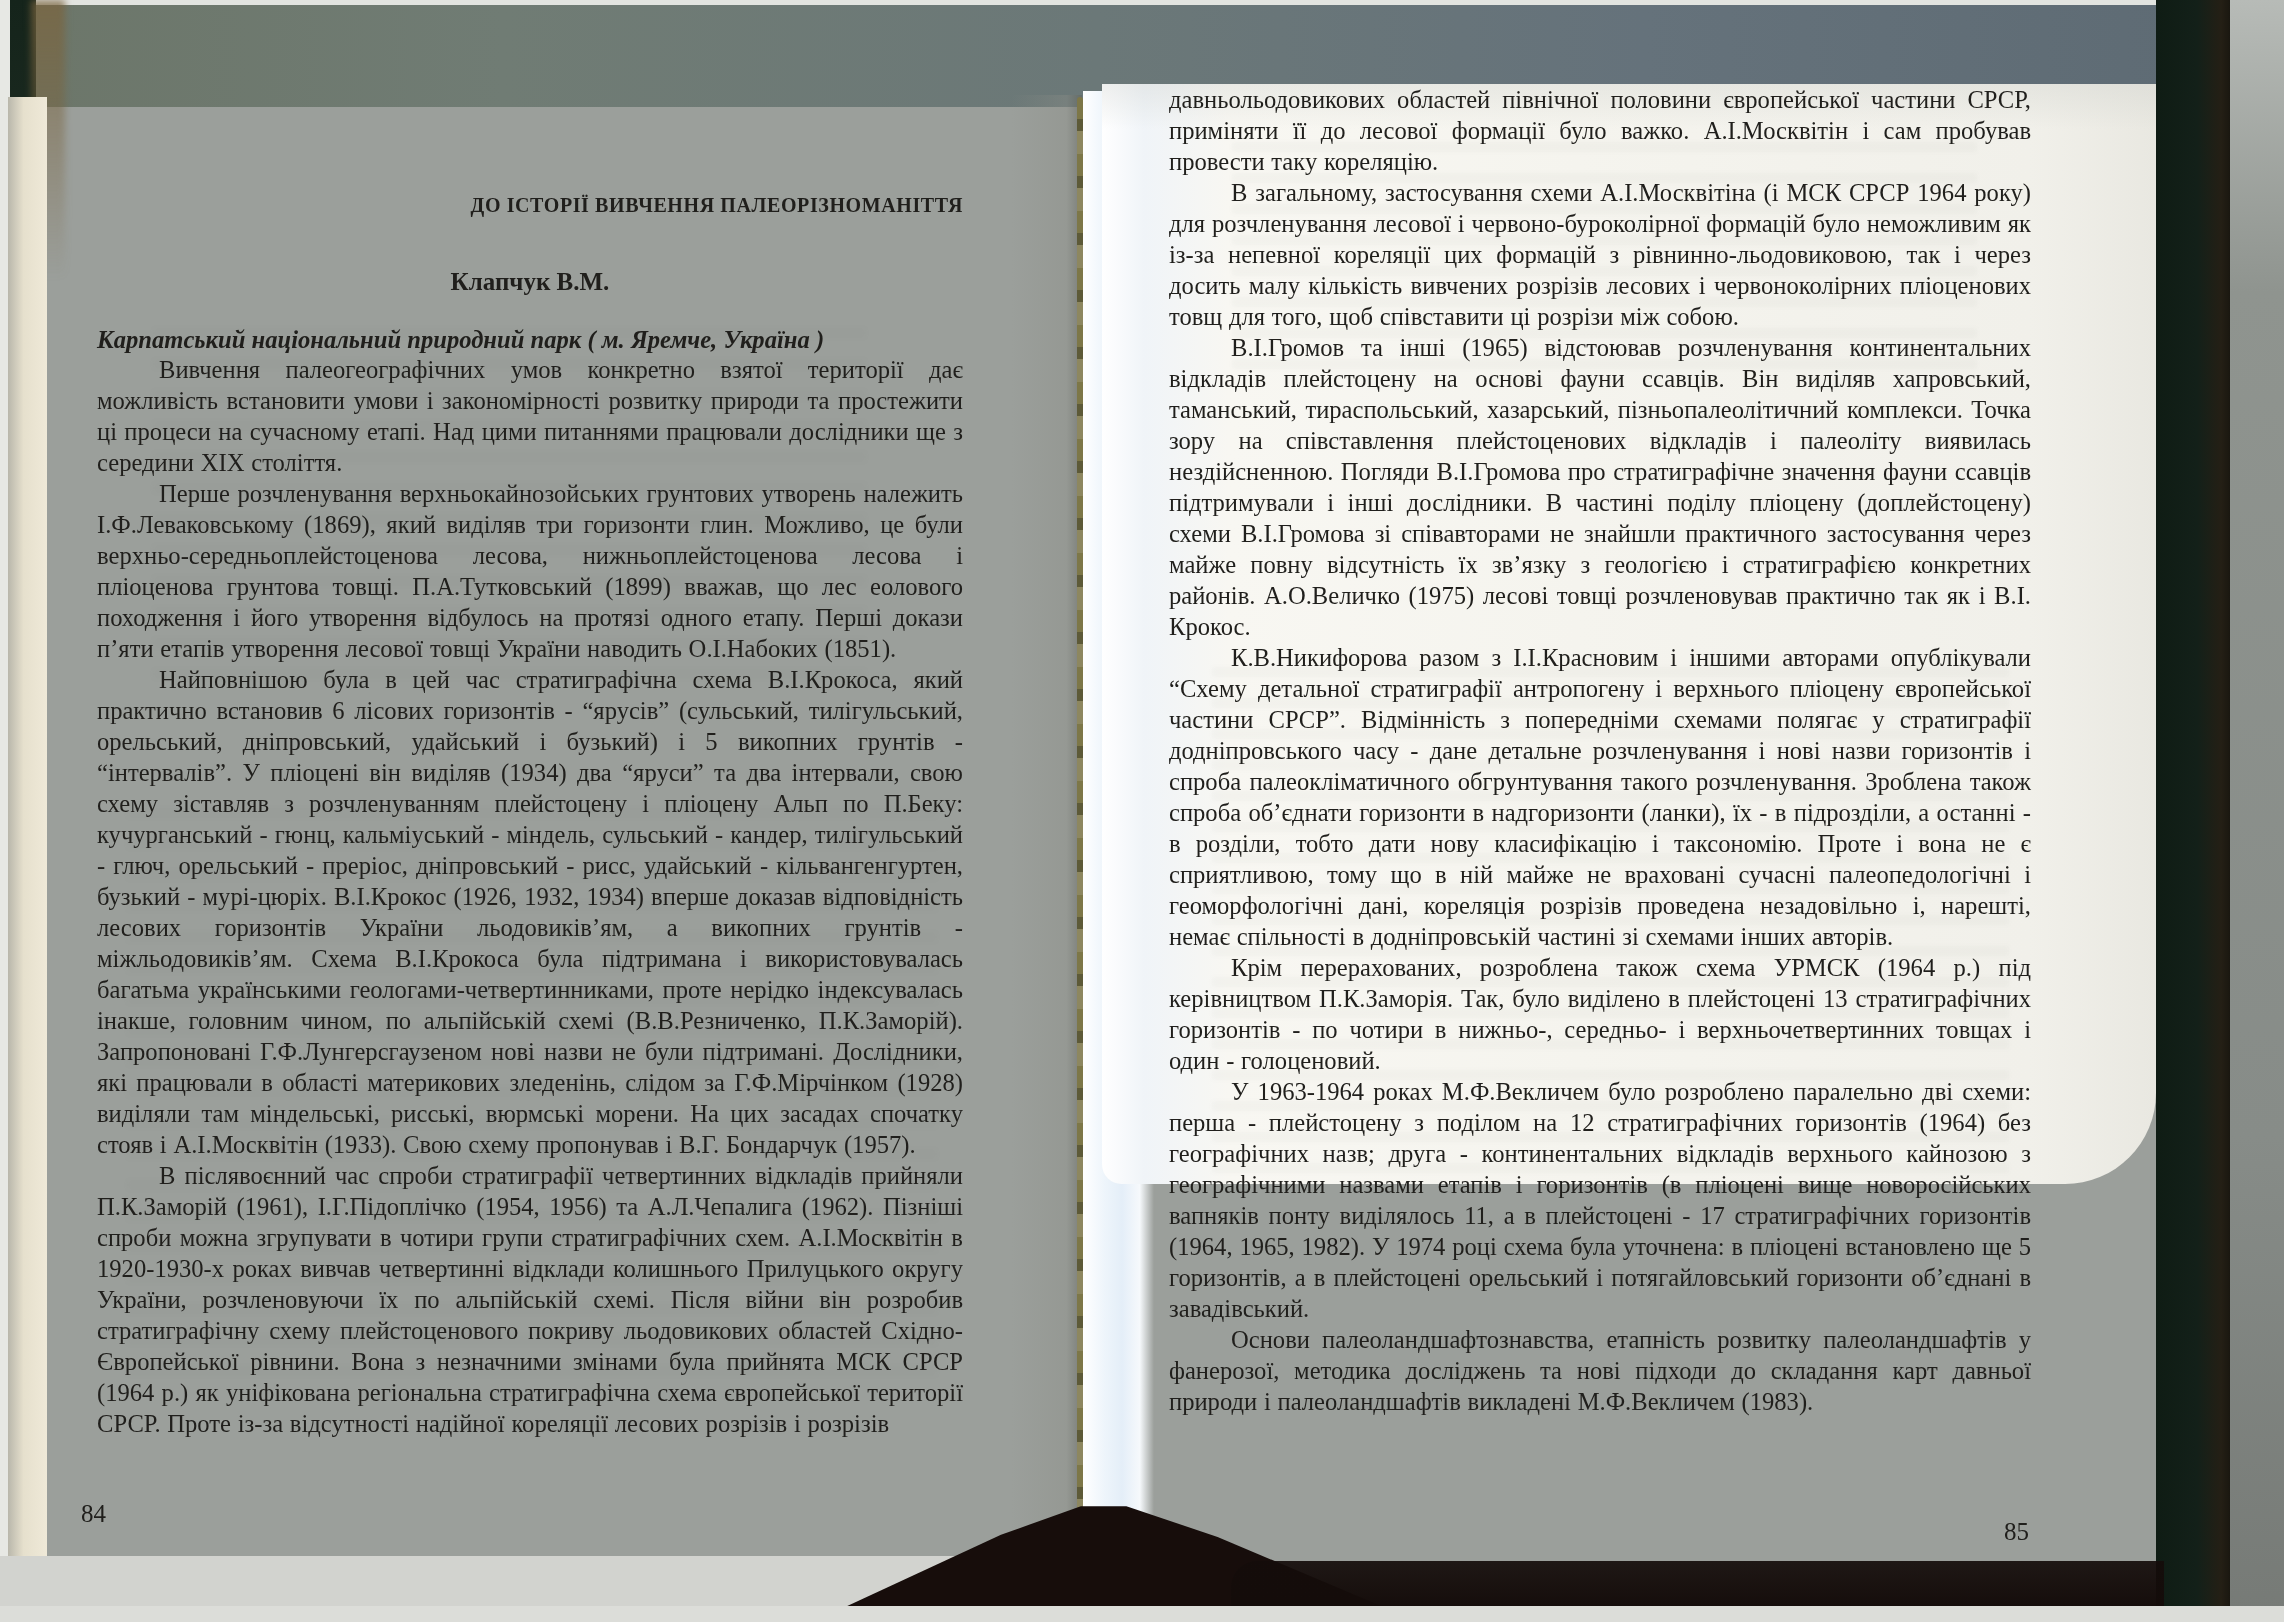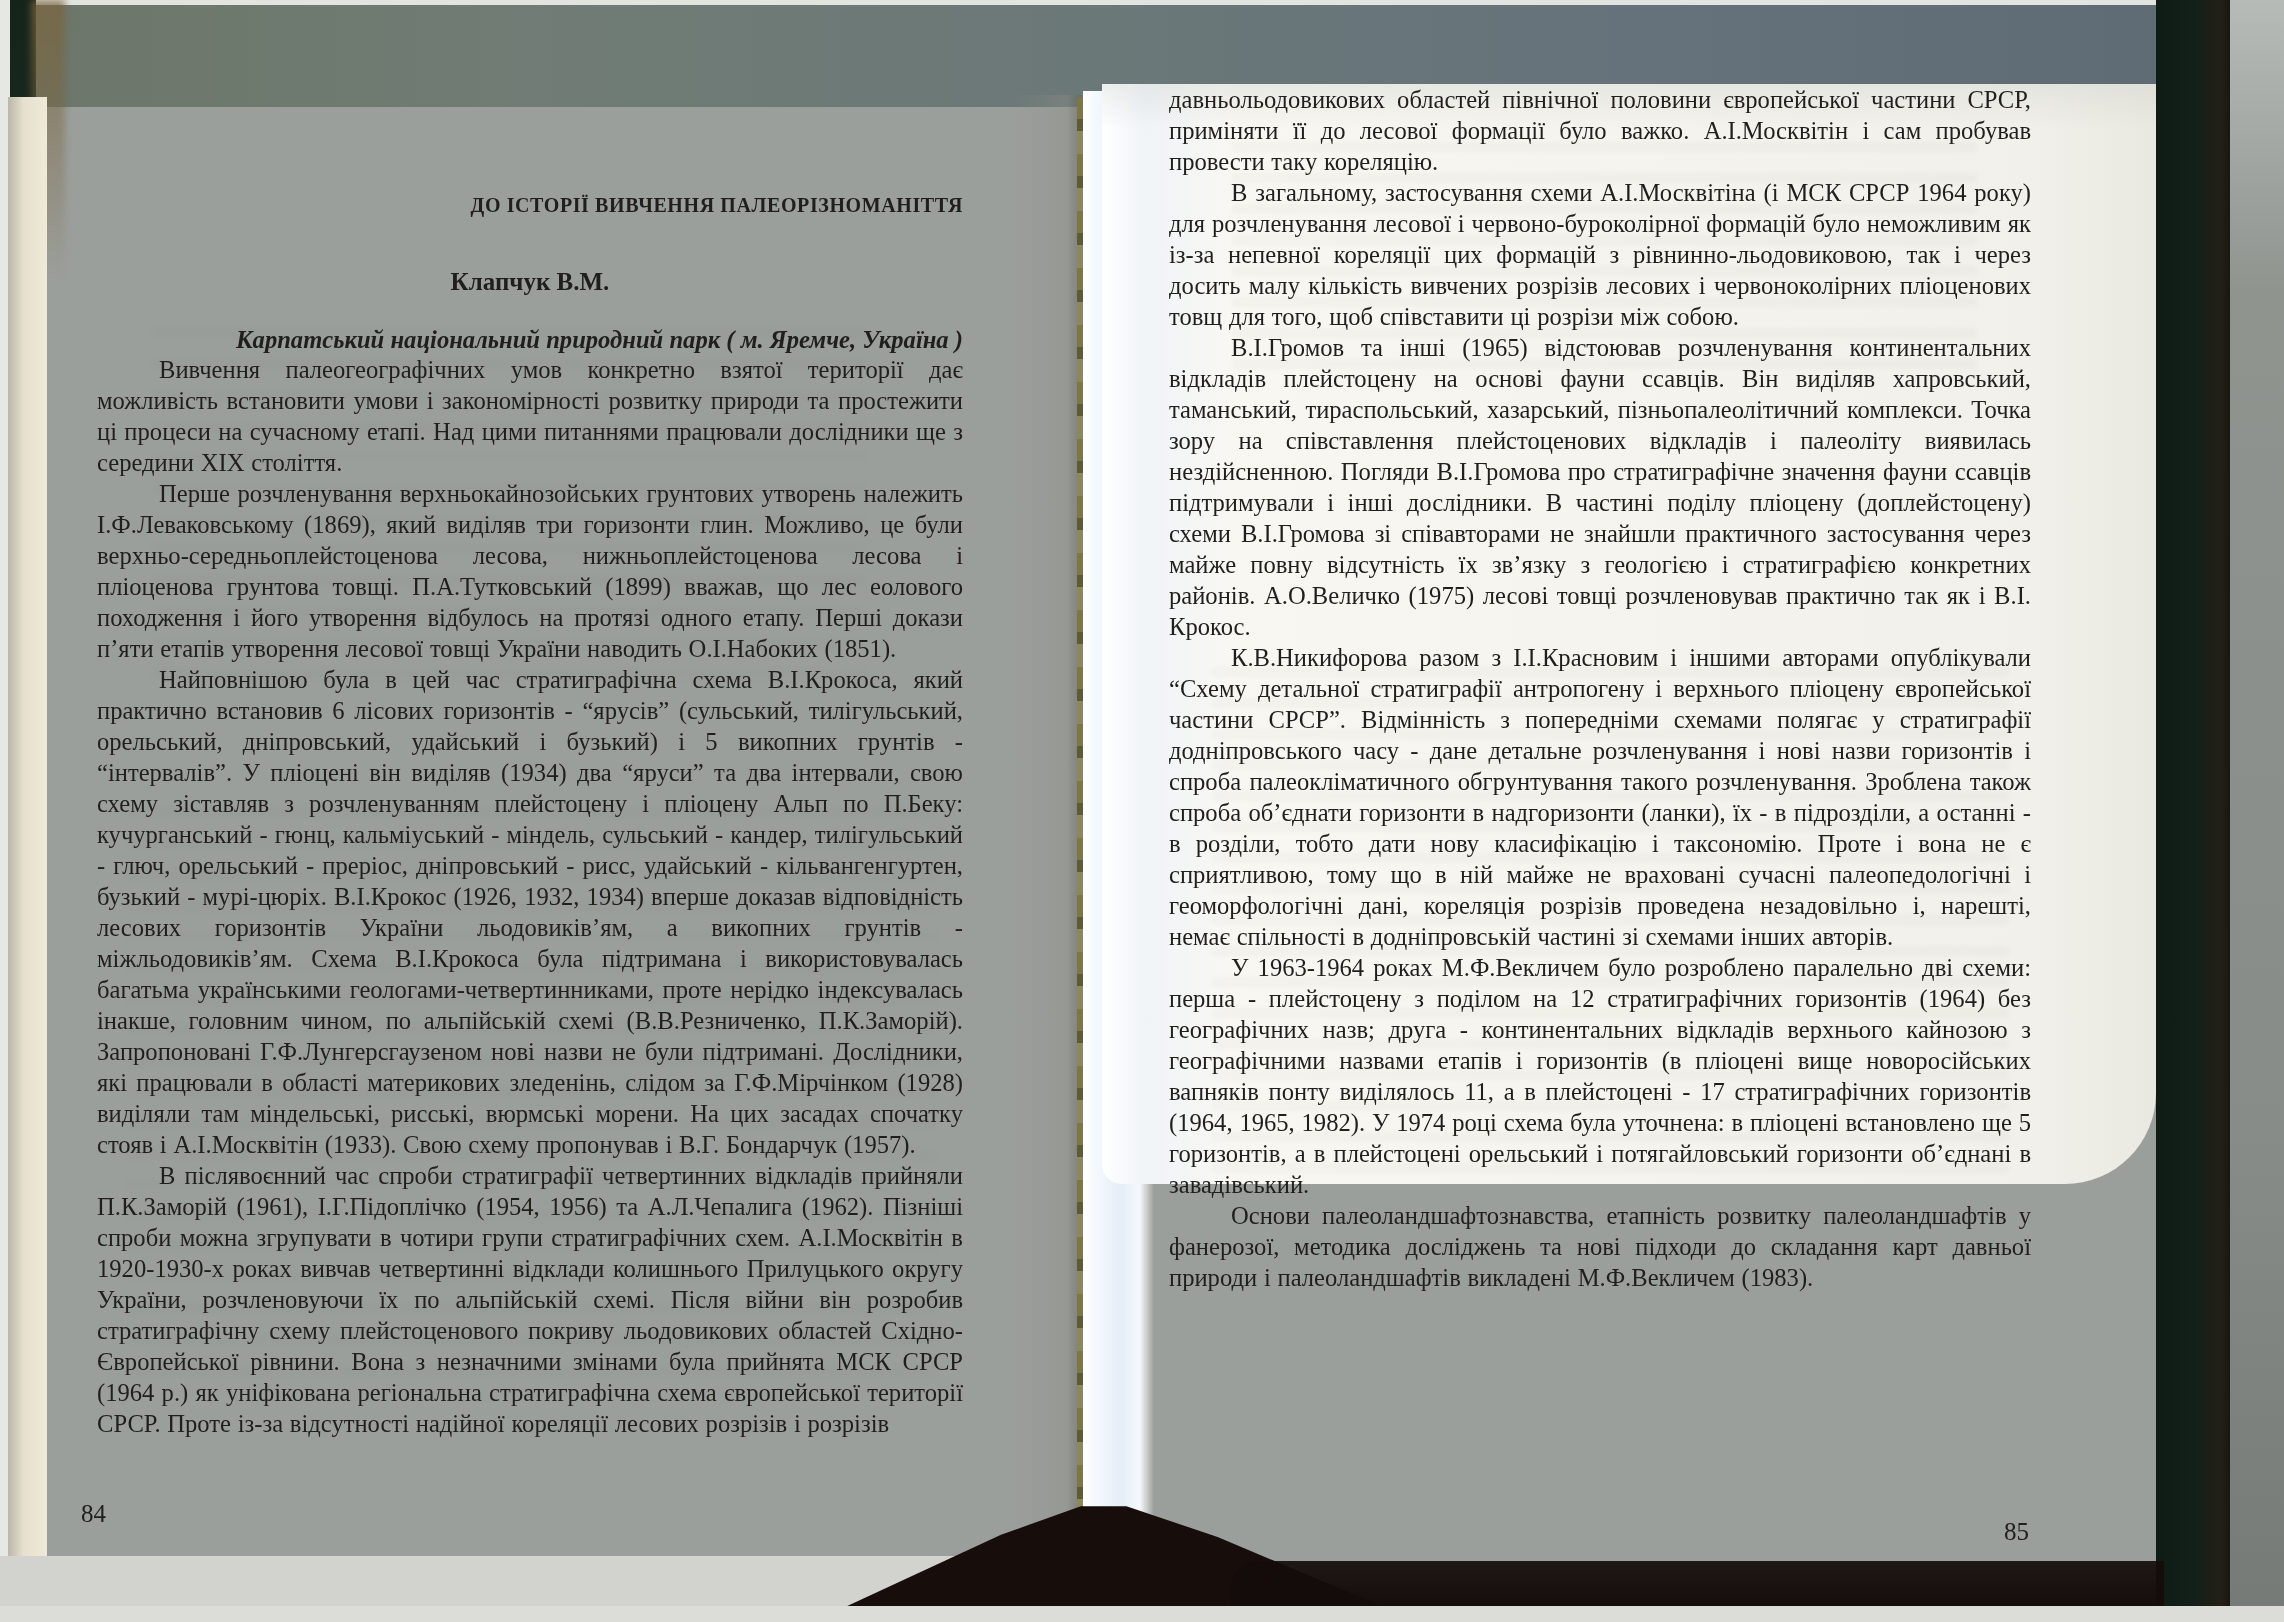--- a/index.html
+++ b/index.html
@@ -94,21 +94,21 @@
     background:repeating-linear-gradient(180deg,rgba(104,110,102,.07) 0 10.4px,rgba(104,110,102,0) 10.4px 31px);
   }
   
   .textblock-left{position:absolute;left:61px;top:0;width:866px;}
   .textblock-right{position:absolute;left:67px;top:0;width:862px;}
   .heading{
     margin:99px 0 9px 0;text-align:right;
     font-weight:bold;font-size:20px;letter-spacing:0.6px;line-height:1.15;
   }
   .byline{margin:51px 0 0 0;text-align:center;font-weight:bold;font-size:25px;}
-  .affil{margin:30px 0 0 0;text-align:right;font-weight:bold;font-style:italic;font-size:24.6px;}
+  .affil{margin:30px 0 0 0;text-align:left;font-weight:bold;font-style:italic;font-size:24.6px;}
   .body-start-left{margin-top:31px;}
   .body-start-right{margin-top:130px;}
   p.bodypara{
     margin:0;font-size:24.6px;line-height:31px;
     text-align:justify;text-indent:62px;
     word-spacing:0.6px;
   }
   p.no-indent{text-indent:0;}
   .pagenum{position:absolute;font-size:25px;}
   .pagenum-left{left:45px;top:1405px;}
@@ -148,20 +148,21 @@
   <div class="gutter-glow"></div>
 
   <div class="page page-right">
     <div class="ghost" style="left:130px;top:58px;width:745px;height:233px;"></div>
     <div class="ghost" style="left:110px;top:583px;width:797px;height:519px;"></div>
     <div class="textblock-right">
       <p class="bodypara no-indent body-start-right">давньольодовикових  областей  північної  половини  європейської  частини СРСР, приміняти її до лесової формації було важко.  А.І.Москвітін і сам пробував провести таку кореляцію.</p>
       <p class="bodypara">В загальному,  застосування схеми А.І.Москвітіна  (і  МСК  СРСР 1964 року)  для  розчленування лесової і червоно-буроколірної формацій було неможливим як із-за непевної кореляції цих формацій з рівнинно-льодовиковою, так  і через досить малу кількість вивчених розрізів лесових і червоноколірних пліоценових товщ для  того,  щоб співставити ці розрізи між собою.</p>
       <p class="bodypara">В.І.Громов та інші (1965)  відстоював  розчленування  континентальних відкладів плейстоцену на основі фауни ссавців.  Він виділяв хапровський, таманський, тираспольський, хазарський, пізньопалеолітичний комплекси. Точка зору  на співставлення плейстоценових відкладів і палеоліту виявилась нездійсненною. Погляди В.І.Громова про стратиграфічне значення фауни ссавців підтримували і інші дослідники. В частині поділу пліоцену  (доплейстоцену) схеми В.І.Громова зі співавторами не знайшли практичного застосування через майже повну відсутність їх зв’язку з геологією і  стратиграфією конкретних районів.  А.О.Величко (1975) лесові товщі розчленовував практично так як і В.І. Крокос.</p>
       <p class="bodypara">К.В.Никифорова разом  з  І.І.Красновим  і  іншими  авторами опублікували “Схему детальної стратиграфії антропогену і  верхнього пліоцену  європейської частини СРСР”.  Відмінність з попередніми схемами полягає у стратиграфії додніпровського часу - дане детальне розчленування  і  нові  назви горизонтів і спроба палеокліматичного обгрунтування такого розчленування. Зроблена також спроба об’єднати горизонти в надгоризонти (ланки), їх - в підрозділи, а останні - в розділи, тобто дати нову класифікацію і таксономію. Проте і вона не є сприятливою, тому що в ній майже не враховані сучасні палеопедологічні і геоморфологічні дані, кореляція розрізів проведена незадовільно і,  нарешті, немає спільності в додніпровській частині зі схемами інших авторів.</p>
+      <p class="bodypara">Крім перерахованих,  розроблена також схема УРМСК (1964 р.) під керівництвом П.К.Заморія. Так, було виділено в плейстоцені 13 стратиграфічних горизонтів - по чотири в нижньо-,  середньо- і верхньочетвертинних товщах і один - голоценовий.</p>
       <p class="bodypara">У 1963-1964 роках  М.Ф.Векличем було розроблено паралельно дві схеми: перша - плейстоцену з поділом на 12  стратиграфічних  горизонтів  (1964)  без географічних назв;  друга  -  континентальних відкладів верхнього кайнозою з географічними назвами етапів і горизонтів  (в  пліоцені  вище новоросійських вапняків понту виділялось 11,  а в плейстоцені - 17 стратиграфічних горизонтів (1964,  1965, 1982). У 1974 році схема була уточнена: в пліоцені встановлено ще 5 горизонтів,  а в плейстоцені орельський і потягайловський горизонти об’єднані в завадівський.</p>
       <p class="bodypara">Основи палеоландшафтознавства,  етапність  розвитку  палеоландшафтів у фанерозої, методика досліджень та нові підходи до складання карт давньої природи і  палеоландшафтів  викладені  М.Ф.Векличем (1983).</p>
     </div>
     <div class="pagenum pagenum-right">85</div>
   </div>
 
   <div class="bottom-wedge"></div>
   <div class="bottom-right-dark"></div>
   <div class="bottom-strip"></div>
 

